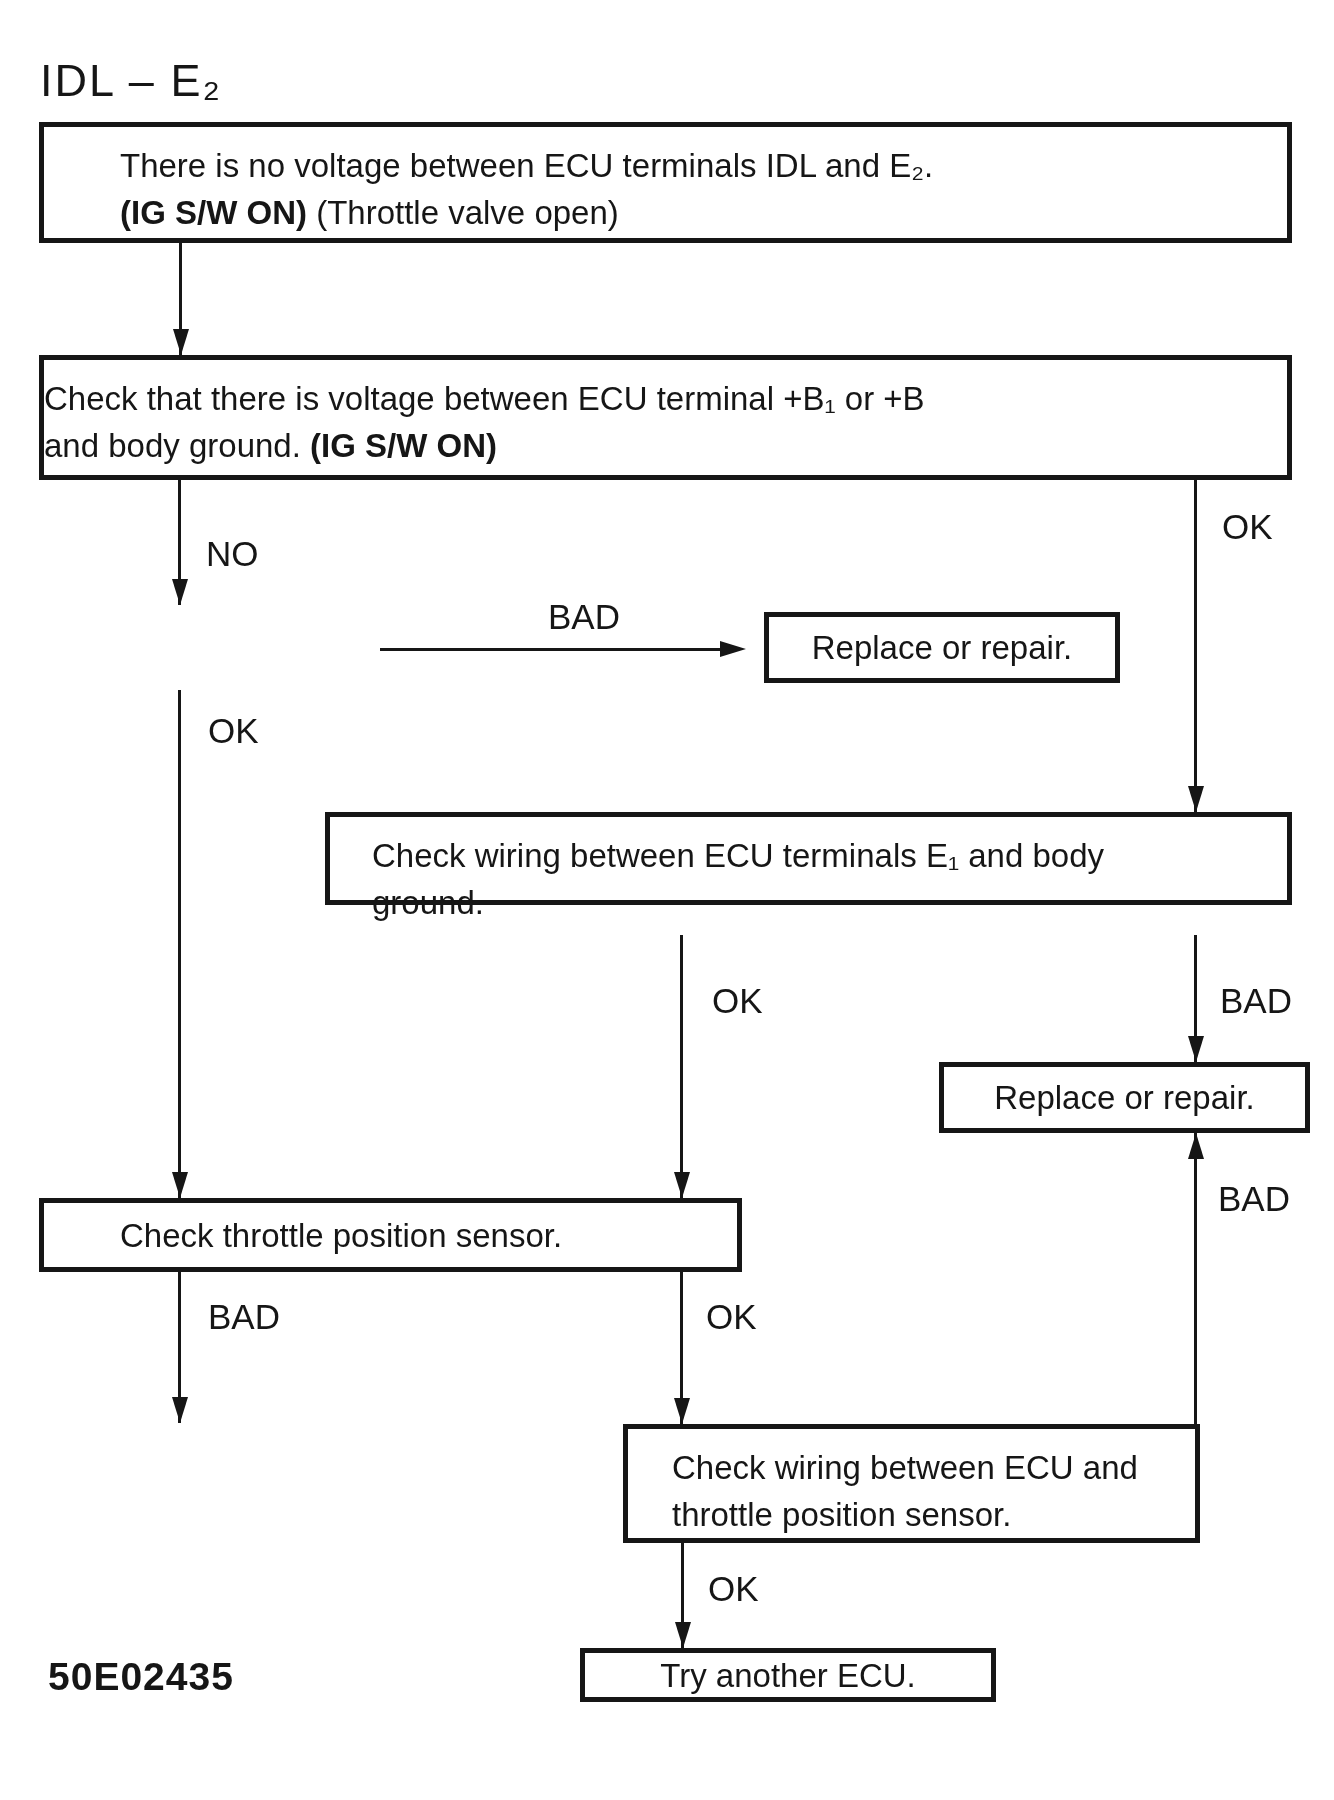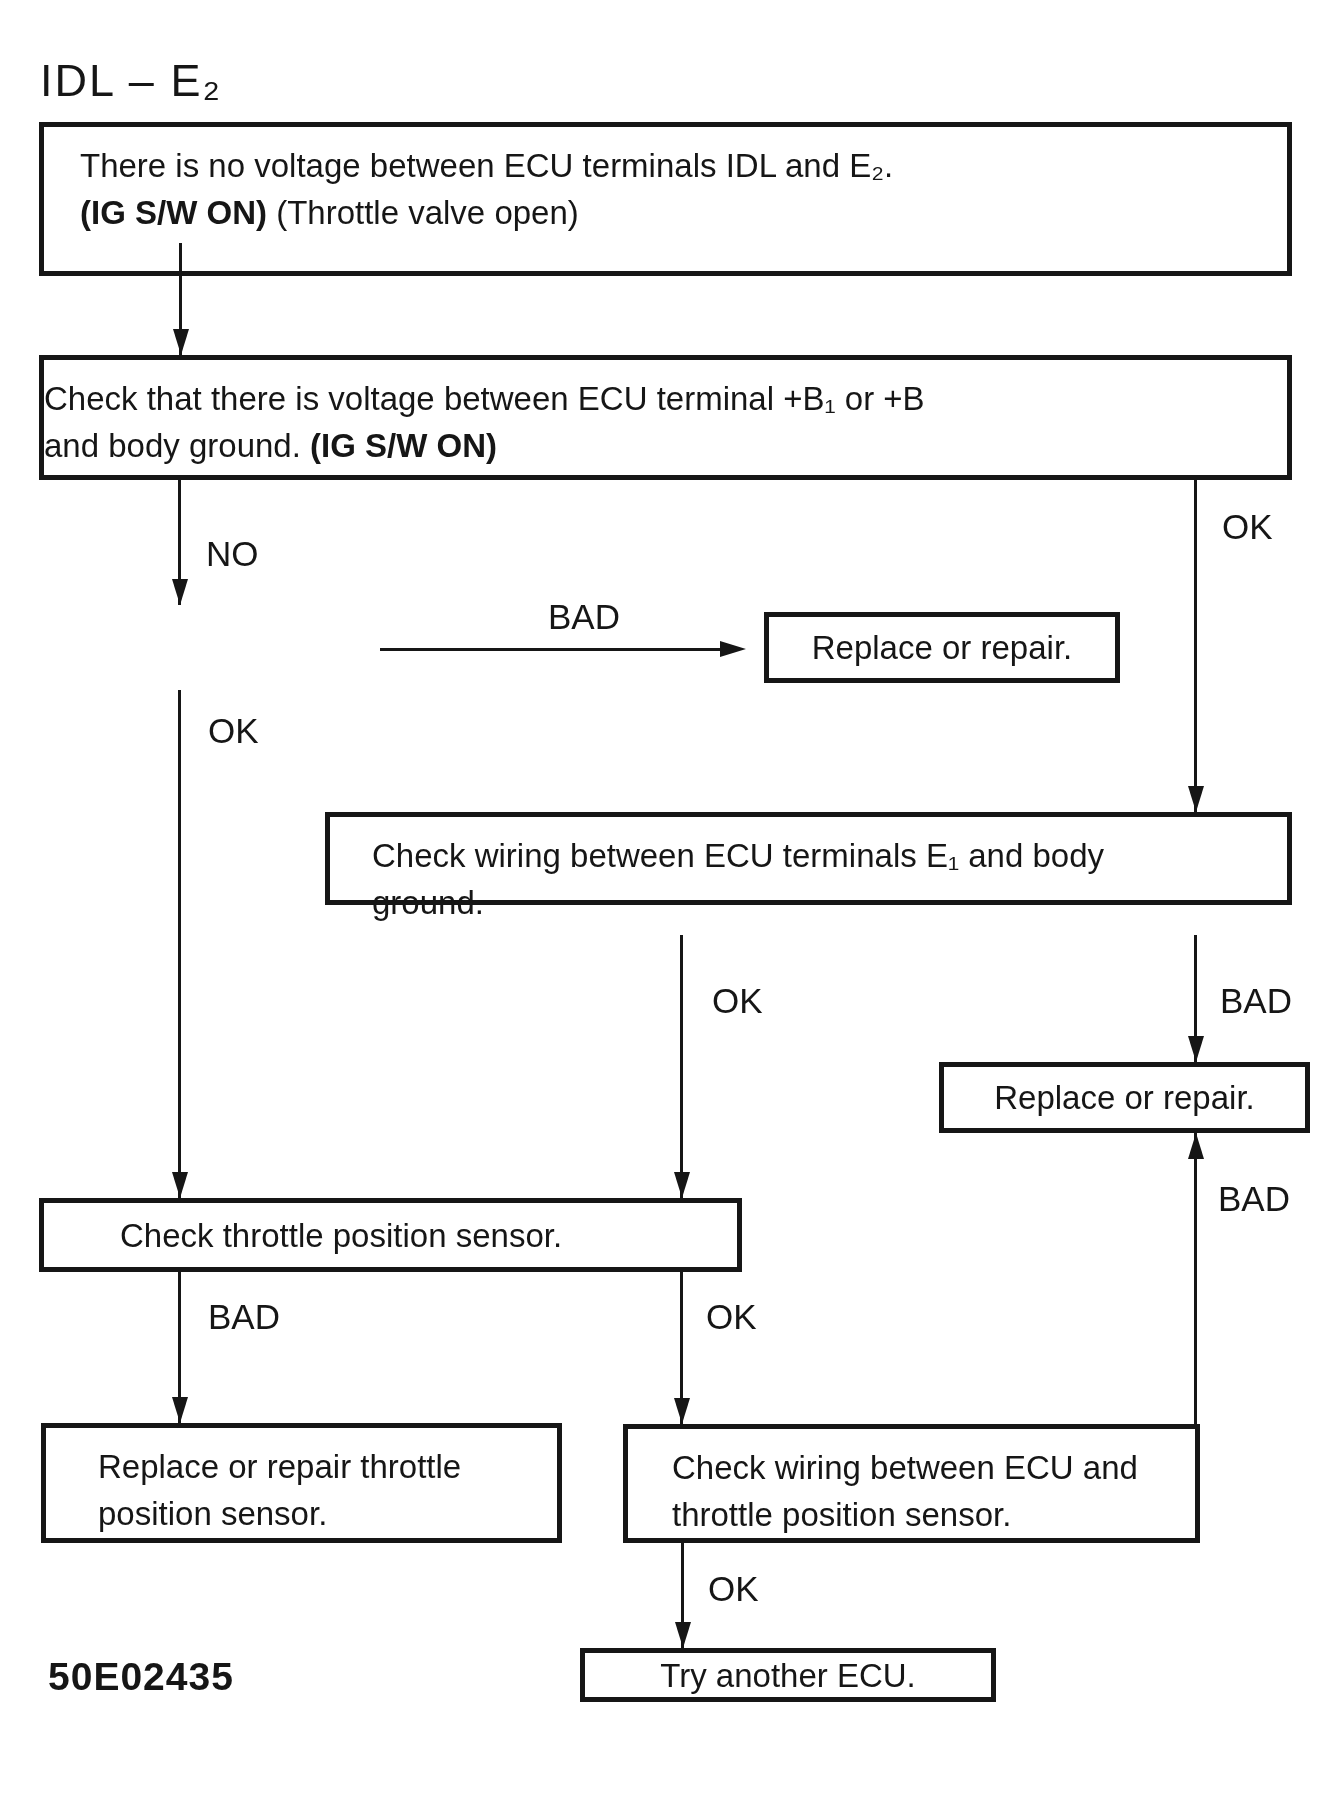--- a/index.html
+++ b/index.html
@@ -32,21 +32,21 @@
   #page-title{position:absolute;left:40px;top:55px;font-size:45px;font-weight:normal;letter-spacing:2px;}
   #footer-code{position:absolute;left:48px;top:1655px;font-size:39px;font-weight:bold;letter-spacing:1px;}
 </style>
 </head>
 <body>
 
 <div id="canvas">
 
   <div id="page-title">IDL – E₂</div>
 
-  <div class="flow-box pad-top" style="left:39px;top:122px;width:1253px;height:154px;padding-left:36px;">
+  <div class="flow-box pad-top" style="left:39px;top:122px;width:1253px;height:121px;padding-left:76px;">
     <div>There is no voltage between ECU terminals IDL and E₂.</div>
     <div><span class="b">(IG S/W ON)</span> <span>(Throttle valve open)</span></div>
   </div>
 
   <div>
     <div class="vline" style="left:179px;top:243px;height:112px;"></div>
     <div class="arr-down" style="left:173px;top:329px;"></div>
   </div>
 
   <div class="flow-box pad-top" style="left:39px;top:355px;width:1253px;height:125px;">
@@ -119,24 +119,20 @@
     <div class="vline" style="left:178px;top:1272px;height:151px;"></div>
     <div class="arr-down" style="left:172px;top:1397px;"></div>
   </div>
 
   <div class="edge-label" style="left:706px;top:1298px;">OK</div>
   <div>
     <div class="vline" style="left:680px;top:1272px;height:152px;"></div>
     <div class="arr-down" style="left:674px;top:1398px;"></div>
   </div>
 
-  <div class="flow-box pad-top" style="left:41px;top:1423px;width:521px;height:120px;padding-left:52px;">
-    <div>Replace or repair throttle</div>
-    <div>position sensor.</div>
-  </div>
 
   <div class="flow-box pad-top" style="left:623px;top:1424px;width:577px;height:119px;padding-left:44px;">
     <div>Check wiring between ECU and</div>
     <div>throttle position sensor.</div>
   </div>
 
   <div class="edge-label" style="left:708px;top:1570px;">OK</div>
   <div>
     <div class="vline" style="left:681px;top:1543px;height:105px;"></div>
     <div class="arr-down" style="left:675px;top:1622px;"></div>

